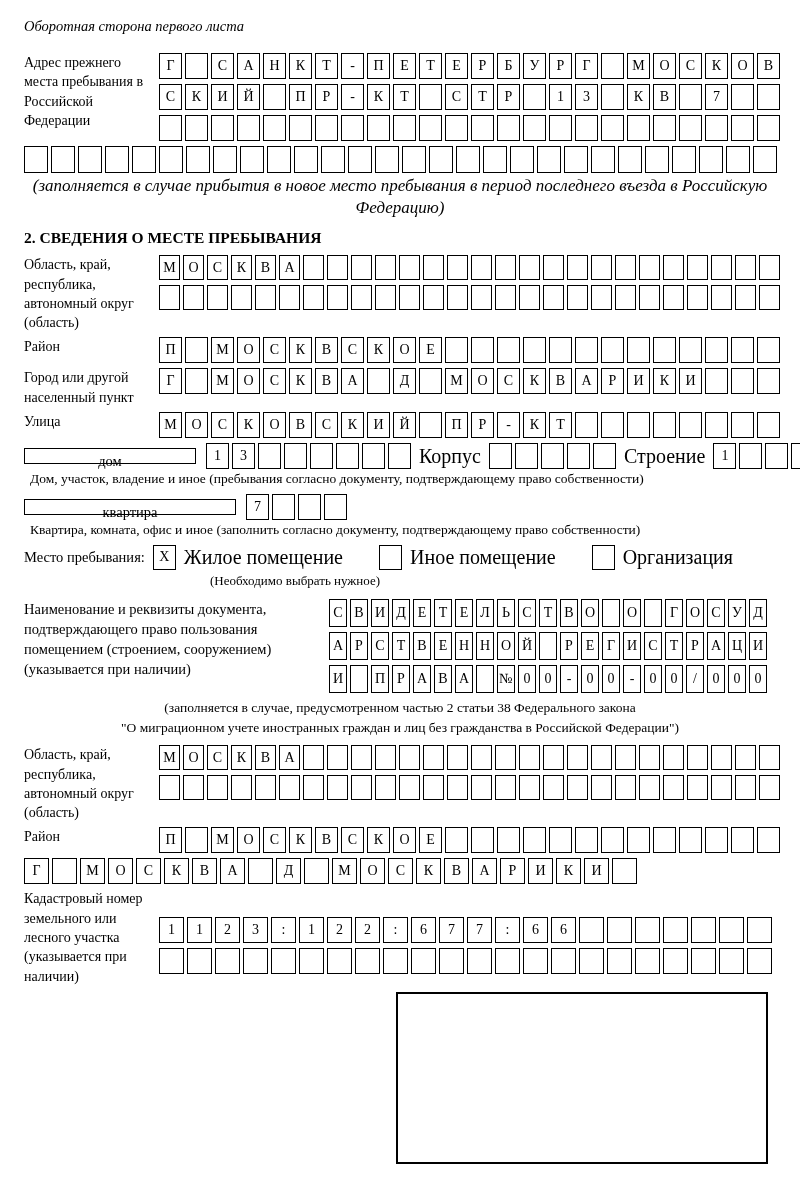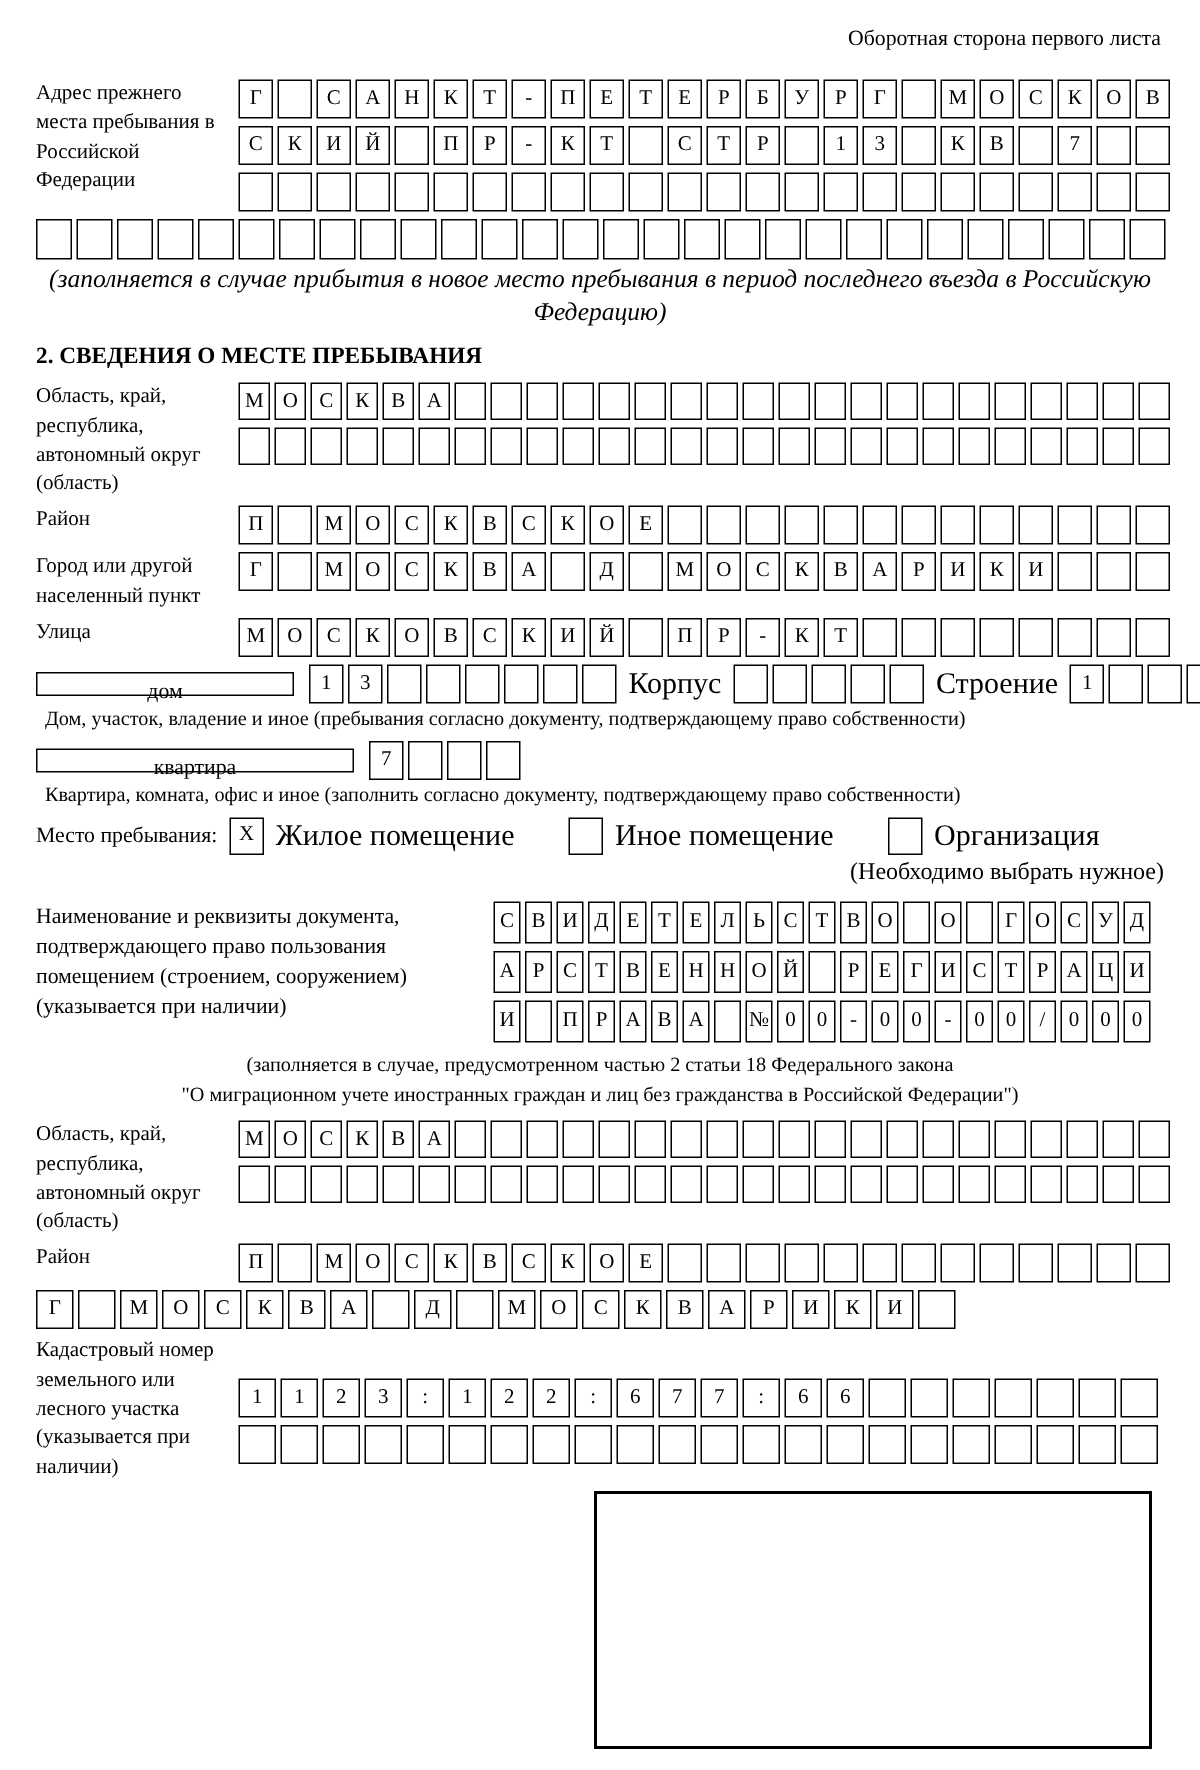--- a/index.html
+++ b/index.html
@@ -9,23 +9,23 @@
     color: #000;
   }
   .page {
     box-sizing: border-box;
     width: 800px;
     min-height: 1180px;
     padding: 10px 24px 20px 24px;
     background: #fff;
   }
   .header-note {
-    text-align: right;
     font-size: 14.5px;
     margin: 8px 2px 18px 0;
+    font-style: italic;
   }
   .field-row { display: flex; align-items: flex-start; margin-bottom: 5px; }
   .flabel {
     box-sizing: border-box;
     width: 135px;
     flex-shrink: 0;
     font-size: 14px;
     line-height: 1.38;
     padding-right: 6px;
   }
@@ -75,21 +75,21 @@
   .mini-label { font-size: 20px; margin: 0 8px; white-space: nowrap; }
   .checkbox {
     box-sizing: border-box;
     width: 23px; height: 25px;
     border: 1.6px solid #000;
     text-align: center;
     font-size: 14px;
     line-height: 22px;
     flex-shrink: 0;
   }
-  .mesto-note { font-size: 16px; margin: 3px 0 10px 186px; text-align: right; }
+  .mesto-note { font-size: 13px; margin: 3px 0 10px 186px; }
   .factual-caption { text-align: center; font-size: 13.5px; line-height: 1.45; margin-bottom: 8px; }
   .stamp-box {
     box-sizing: border-box;
     margin: 6px 0 6px 372px;
     width: 372px; height: 172px;
     border: 2px solid #000;
     background: #fff;
   }
   .opt-gap { margin-left: 28px; }
 </style>
@@ -490,21 +490,21 @@
           <span class="cell">0</span>
           <span class="cell">/</span>
           <span class="cell">0</span>
           <span class="cell">0</span>
           <span class="cell">0</span>
         </div>
     </div>
   </div>
 
   <div class="factual-caption">
-    <span>(заполняется в случае, предусмотренном частью 2 статьи 18 Федерального закона</span><br>
+    <span>(заполняется в случае, предусмотренном частью 2 статьи 38 Федерального закона</span><br>
     <span>"О миграционном учете иностранных граждан и лиц без гражданства в Российской Федерации")</span>
   </div>
 
   <div class="field-row">
     <div class="flabel">Область, край, республика, автономный округ (область)</div>
     <div class="rows">
       <div class="cells sm">
           <span class="cell">М</span>
           <span class="cell">О</span>
           <span class="cell">С</span>

